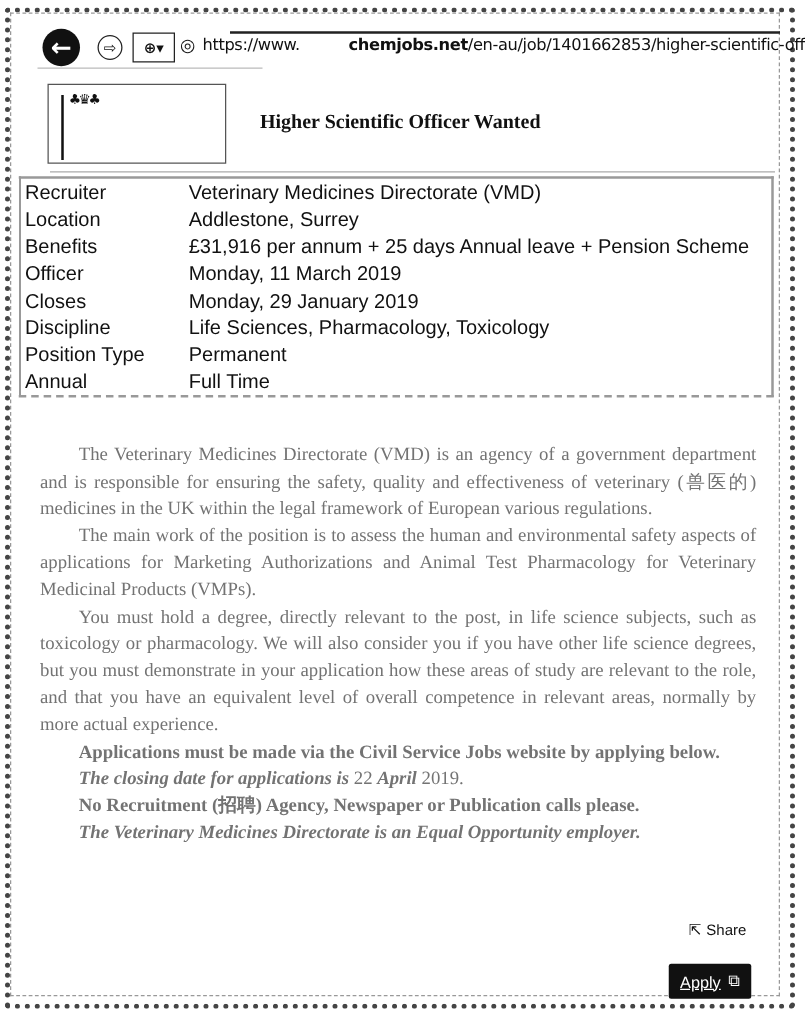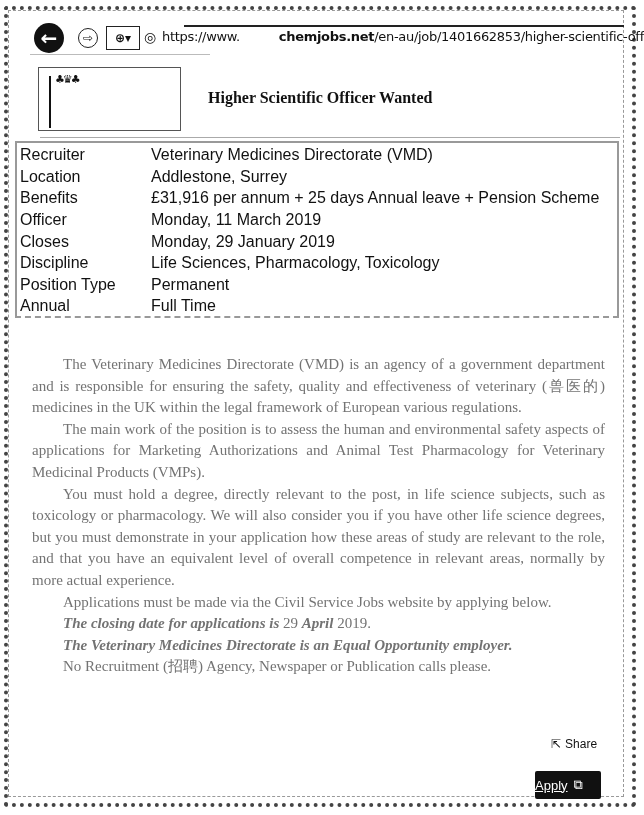--- a/index.html
+++ b/index.html
@@ -58,30 +58,30 @@
     }
     .info-row { position: absolute; left: 3px; height: 22px; font: 16px "Liberation Sans", sans-serif; white-space: nowrap; }
     .info-label { position: absolute; left: 0; width: 125px; }
     .info-value { position: absolute; left: 131px; }
     
     .body-text {
       position: absolute; left: 32px; top: 343px; width: 573px;
       font: 15px/21.6px "Liberation Serif", serif; color: #737373; text-align: justify; margin-top: 11px;
     }
     .body-text p { margin: 0; text-indent: 31px; }
-    .body-text p.noindent { text-indent: 0; padding-left: 31px; text-align: left; }
+    .body-text p.noindent { text-indent: 0; padding-left: 31px; text-align: left; font-weight: bold; }
     .body-text p.bi { font-weight: bold; font-style: italic; }
     .body-text p.bi .up { font-style: normal; font-weight: normal; }
     .share-link {
       position: absolute; left: 551px; top: 737px; font: 12px "Liberation Sans", sans-serif; color: #111;
       display: flex; align-items: center; gap: 4px;
     }
     .apply-btn {
       position: absolute; left: 535px; top: 771px; width: 66px; height: 28px; background: #111; color: #fff;
-      font: 13px "Liberation Sans", sans-serif; display: flex; align-items: center; gap: 6px;
+      font: 13px "Liberation Sans", sans-serif; display: flex; align-items: center; justify-content: center; gap: 6px;
       border-radius: 2px;
     }
     .apply-btn span.lbl { text-decoration: underline; }
   </style>
 </head>
 <body>
 
 <div class="frame"></div>
 <div class="frame-inner"></div>
 
@@ -141,23 +141,23 @@
       <span class="info-label">Annual</span>
       <span class="info-value">Full Time</span>
     </div>
 </div>
 
 <div class="body-text">
   <p>The Veterinary Medicines Directorate (VMD) is an agency of a government department and is responsible for ensuring the safety, quality and effectiveness of veterinary (兽医的) medicines in the UK within the legal framework of European various regulations.</p>
   <p>The main work of the position is to assess the human and environmental safety aspects of applications for Marketing Authorizations and Animal Test Pharmacology for Veterinary Medicinal Products (VMPs).</p>
   <p>You must hold a degree, directly relevant to the post, in life science subjects, such as toxicology or pharmacology. We will also consider you if you have other life science degrees, but you must demonstrate in your application how these areas of study are relevant to the role, and that you have an equivalent level of overall competence in relevant areas, normally by more actual experience.</p>
   <p class="noindent">Applications must be made via the Civil Service Jobs website by applying below.</p>
-  <p class="noindent bi"><span>The closing date for applications is </span><span class="up">29 </span><span>April </span><span class="up">2019.</span></p>
+  <p class="noindent bi"><span>The closing date for applications is </span><span class="up">22 </span><span>April </span><span class="up">2019.</span></p>
+  <p class="noindent">No Recruitment (招聘) Agency, Newspaper or Publication calls please.</p>
   <p class="noindent bi">The Veterinary Medicines Directorate is an Equal Opportunity employer.</p>
-  <p class="noindent">No Recruitment (招聘) Agency, Newspaper or Publication calls please.</p>
 </div>
 
 <div class="share-link">
   <span>⇱</span>
   <span>Share</span>
 </div>
 
 <div class="apply-btn">
   <span class="lbl">Apply</span>
   <span>⧉</span>

